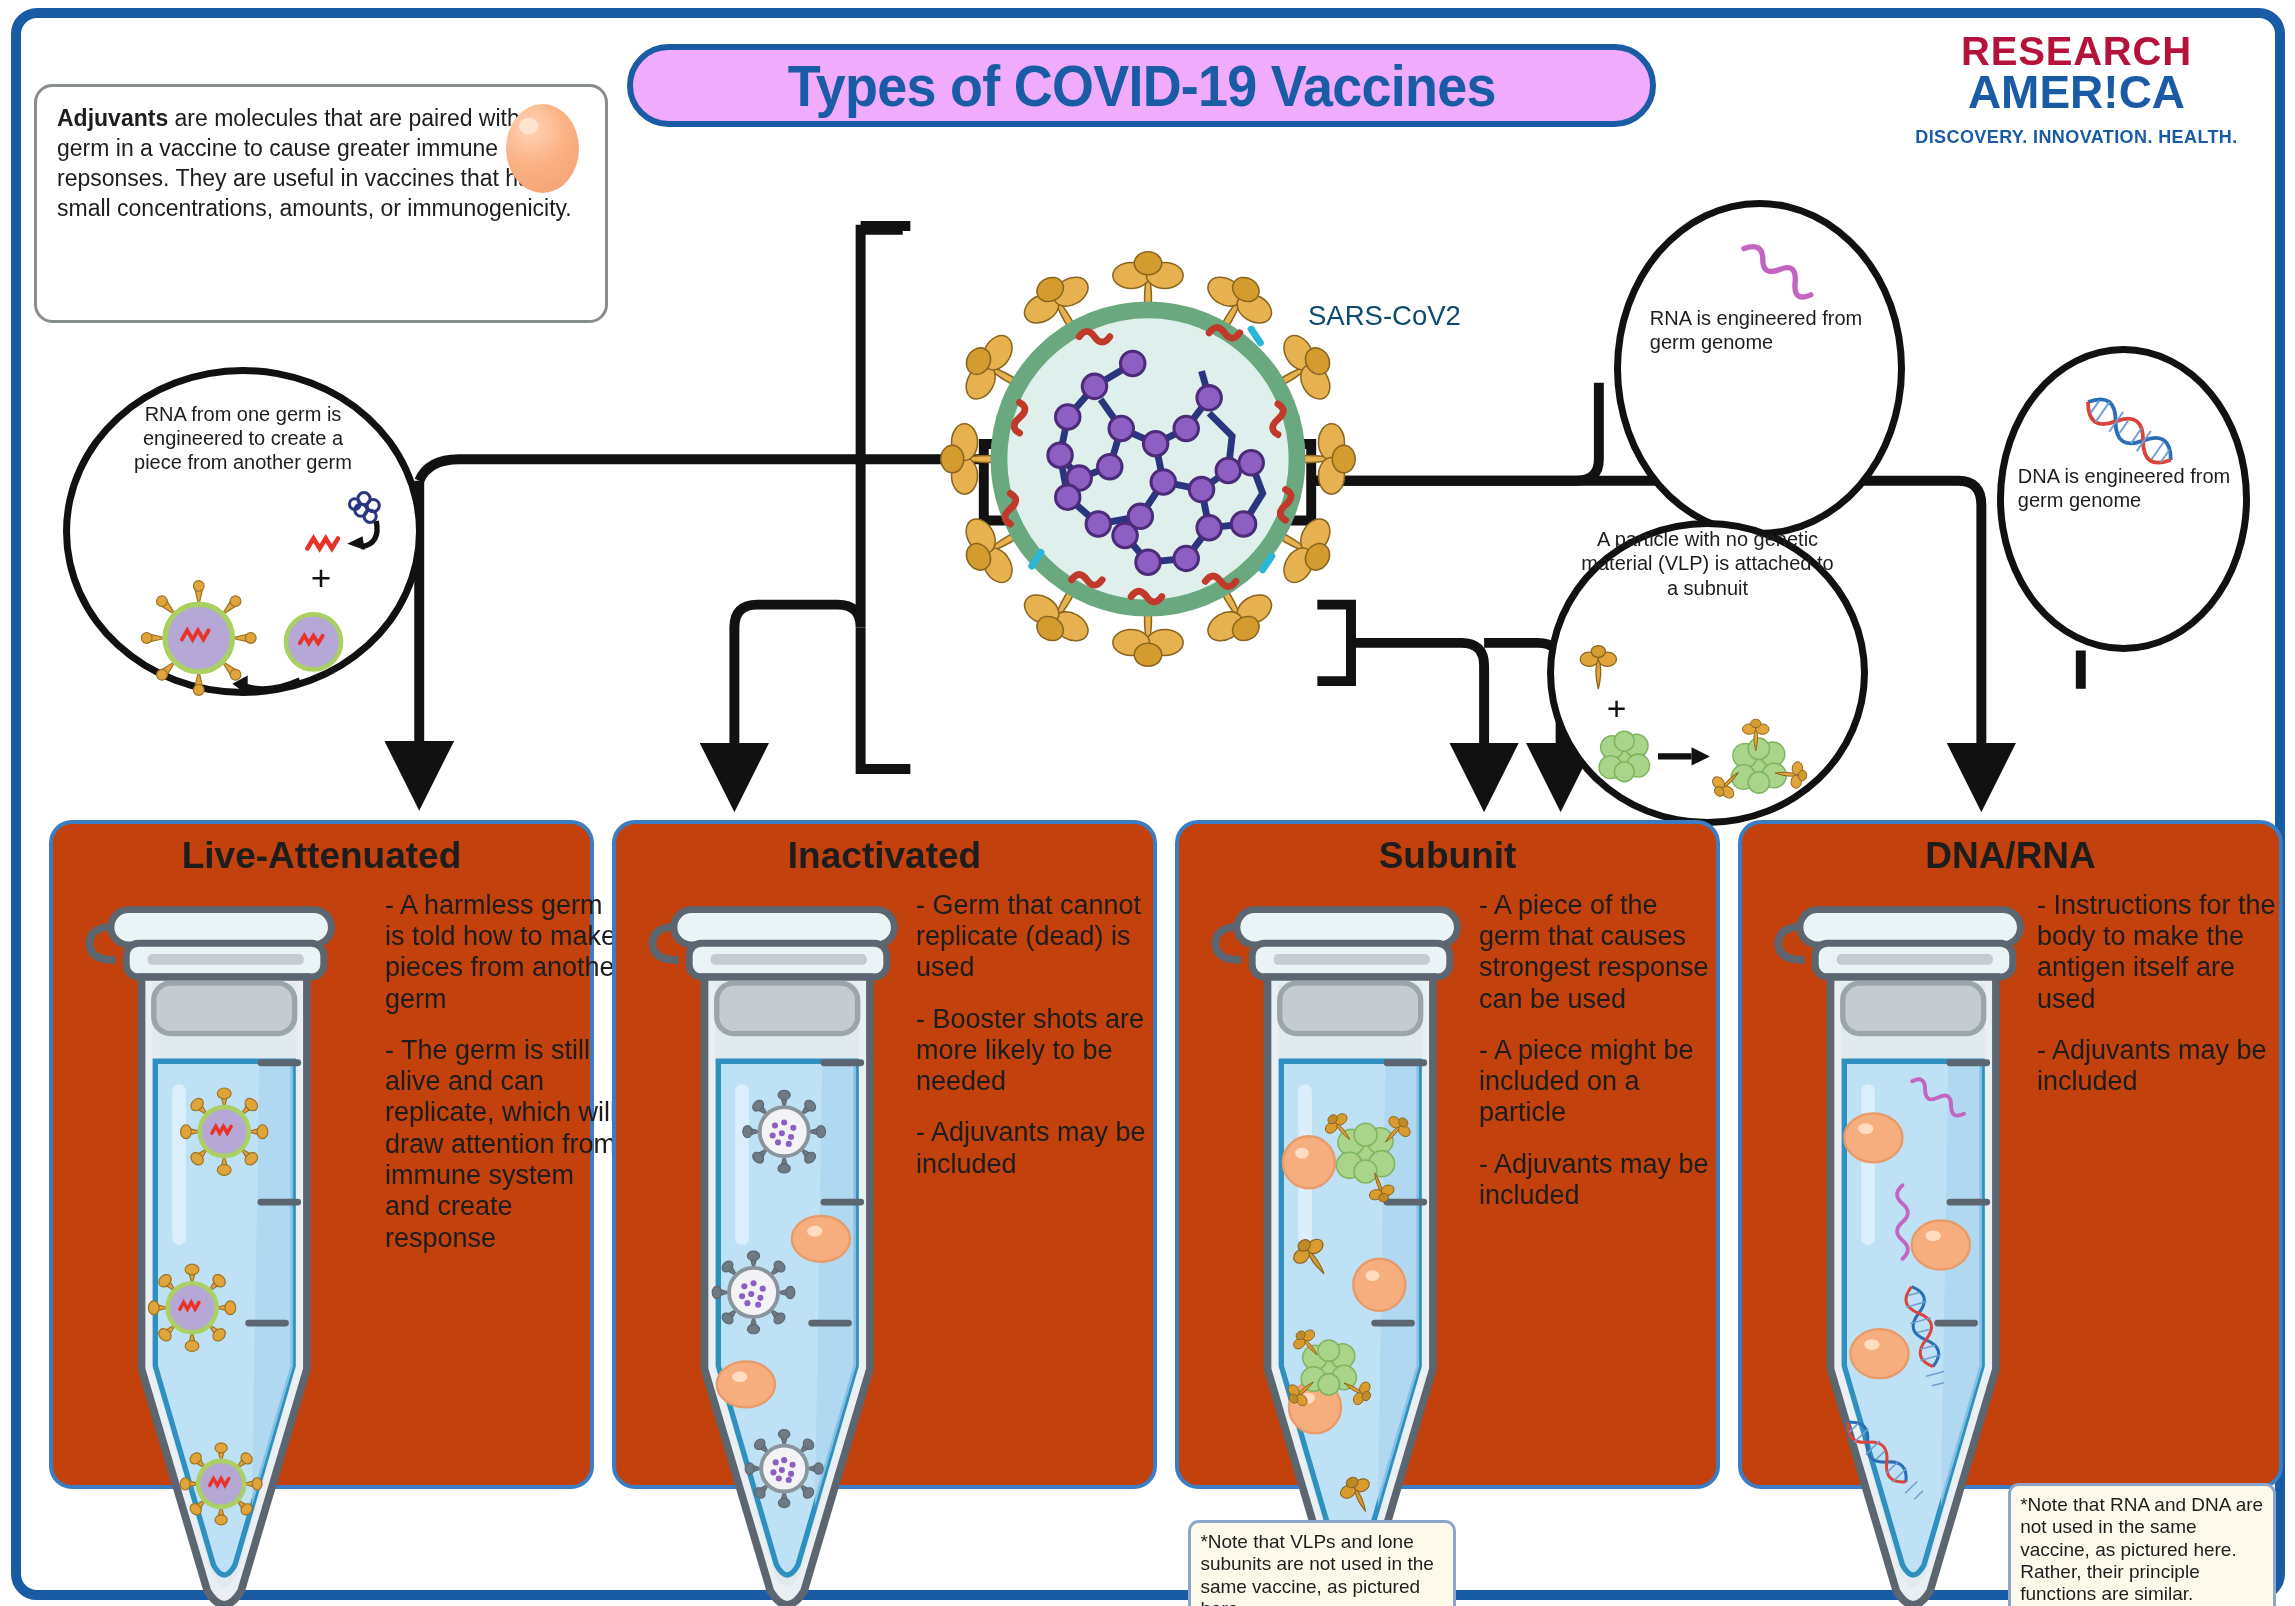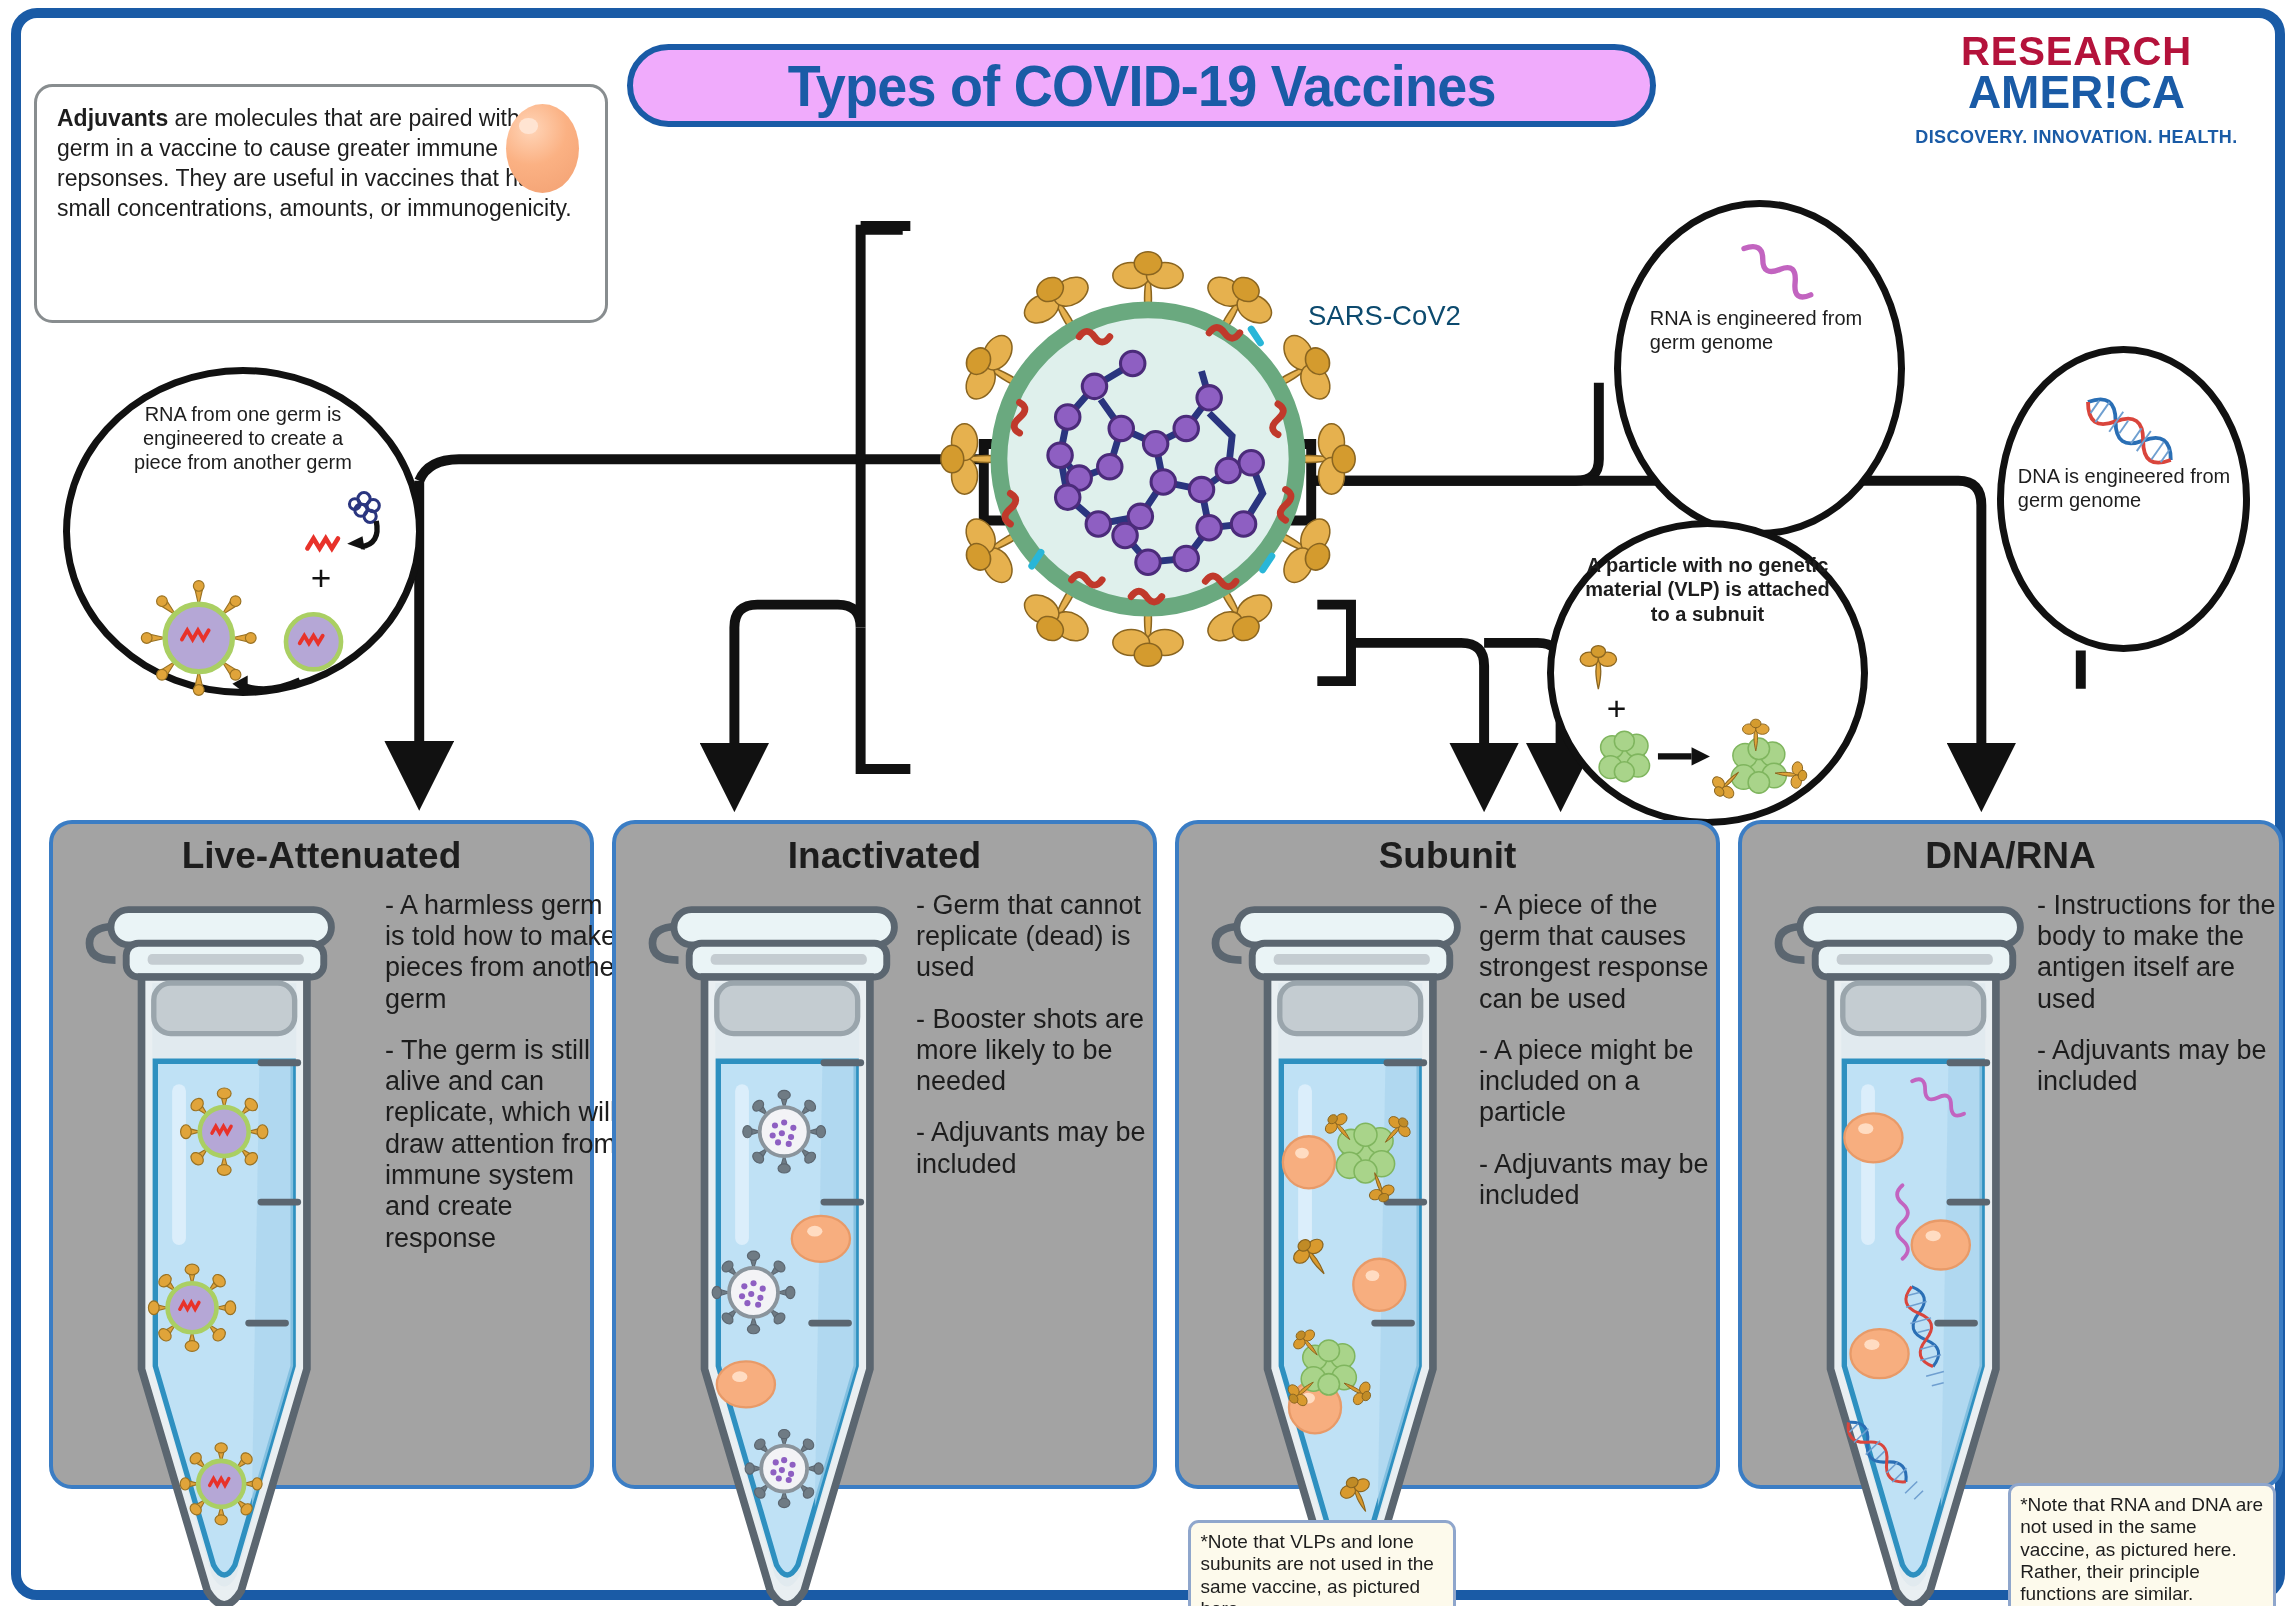--- a/index.html
+++ b/index.html
@@ -72,32 +72,32 @@
   #bub-rna-one { left: 63px; top: 367px; width: 360px; height: 329px; }
   #bub-rna-one .btxt { margin-top: 27.5px; width: 253px; }
 
   #bub-rna-eng { left: 1614px; top: 200px; width: 291px; height: 337px; }
   #bub-rna-eng .btxt { margin-top: 99px; width: 230px; text-align:left; margin-left: 10.7px; }
 
   #bub-dna-eng { left: 1997px; top: 346px; width: 253px; height: 306px; }
   #bub-dna-eng .btxt { margin-top: 111px; width: 222px; text-align:left; margin-left: 10.7px; }
 
   #bub-vlp { left: 1547px; top: 520px; width: 321px; height: 306px; }
-  #bub-vlp .btxt { margin-top: 26px; width: 260px; font-weight: bold; }
+  #bub-vlp .btxt { width: 260px; }
 
   
   .sars-label { position:absolute; left:1308px; top:300px; font-size:27.5px; color:#0c4a6e; }
 
   
   svg.connectors { position:absolute; left:0; top:0; width:2295px; height:1607px; pointer-events:none; }
 
   
   .panel {
     position: absolute; top: 820px; height: 669px;
-    background: #a3a3a3; border: 4.6px solid #3b7dc4; border-radius: 23px;
+    background: #c2410c; border: 4.6px solid #3b7dc4; border-radius: 23px;
   }
   #panel-0 { left: 49px;   width: 545px; }
   #panel-1 { left: 612px;  width: 545px; }
   #panel-2 { left: 1175px; width: 545px; }
   #panel-3 { left: 1738px; width: 545px; }
 
   .panel-title {
     position:absolute; left:0; right:0; top: 10.7px;
     text-align:center; font-size: 37px; font-weight:bold; color:#1d1d1d;
   }

